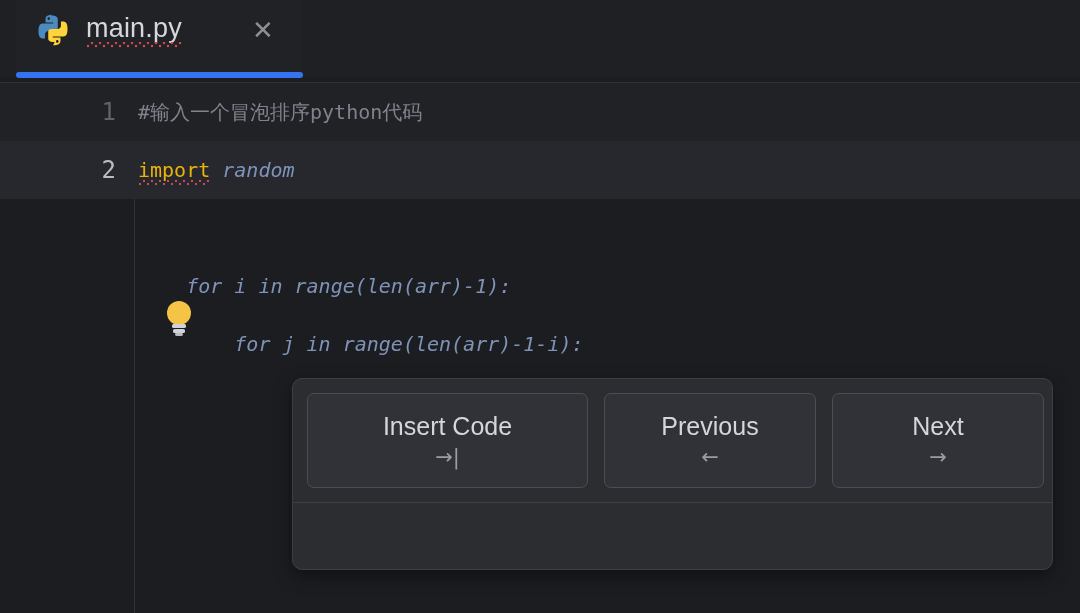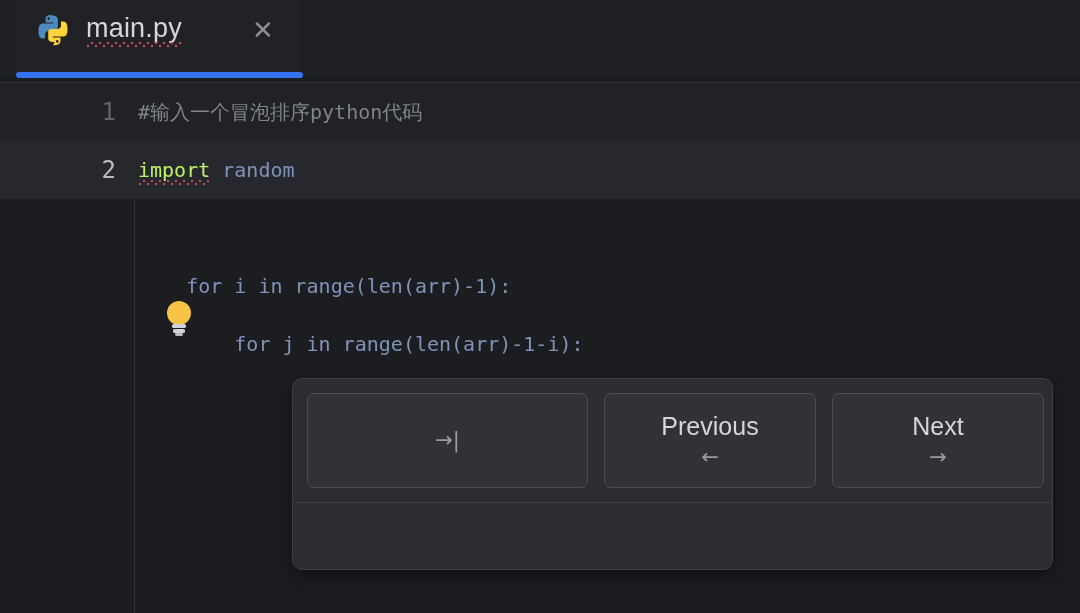--- a/index.html
+++ b/index.html
@@ -159,22 +159,22 @@
   .lineno.current { color: #b9bcc2; }
 
   .code {
     margin-left: 22px;
     font-family: "DejaVu Sans Mono", monospace;
     font-size: 20px;
     white-space: pre;
     line-height: 1;
   }
   .tok-comment { color: #7e838c; }
-  .tok-kw      { color: #bef264; }
-  .ghost       { color: #7f93b8; }
+  .tok-kw      { color: #eab308; }
+  .ghost       { color: #7f93b8; font-style: italic; }
 
   .code-sq {
     position: relative;
     display: inline-block;
   }
   .code-sq::after {
     content: "";
     position: absolute;
     left: 0;
     bottom: -6px;
@@ -362,20 +362,21 @@
         <rect x="15" y="36" width="8" height="3" rx="1.4" fill="#b9bcc2"></rect>
       </svg>
     </div>
   </div>
 
   <div class="popup">
 
     <div class="popup-actions">
 
       <div class="pbtn insert">
+        <span class="pbtn-label">Insert Code</span>
         <span class="pbtn-key">→|</span>
       </div>
 
       <div class="pbtn previous">
         <span class="pbtn-label">Previous</span>
         <span class="pbtn-key">←</span>
       </div>
 
       <div class="pbtn next">
         <span class="pbtn-label">Next</span>

